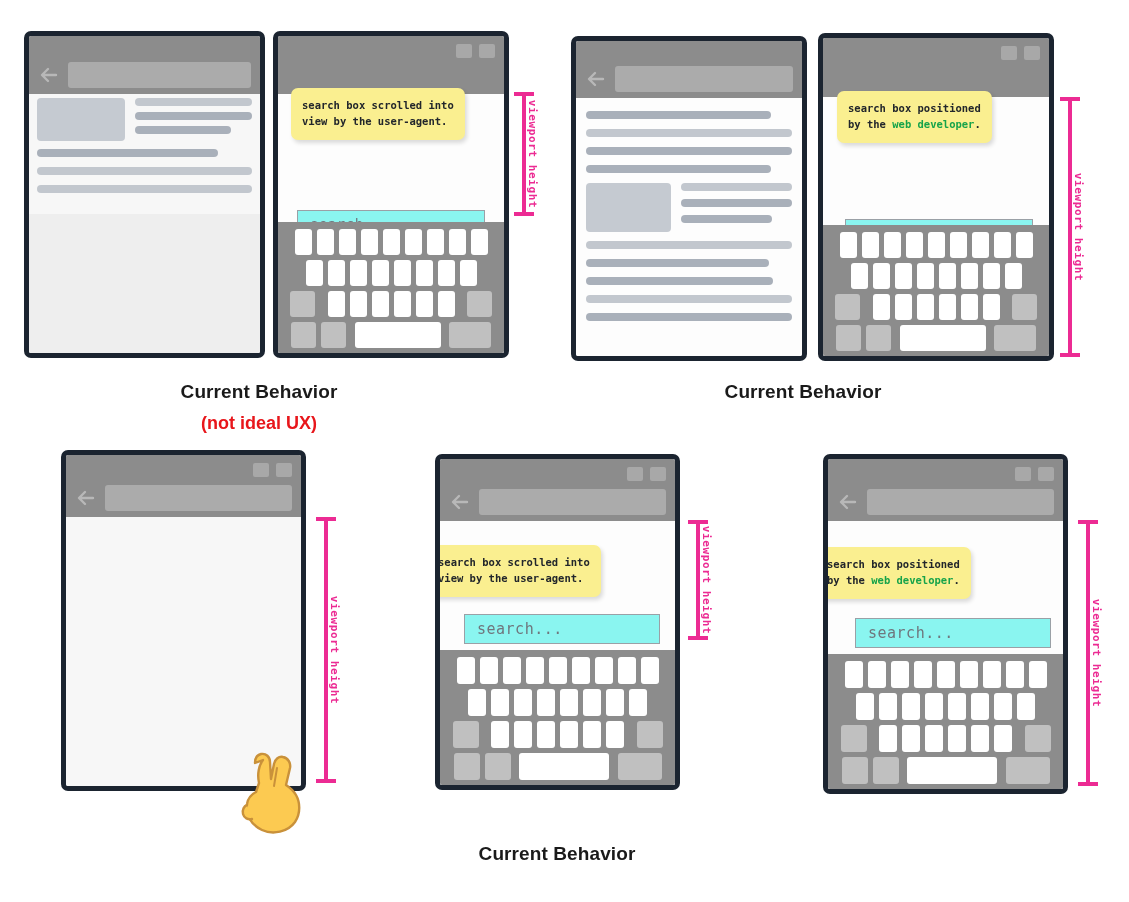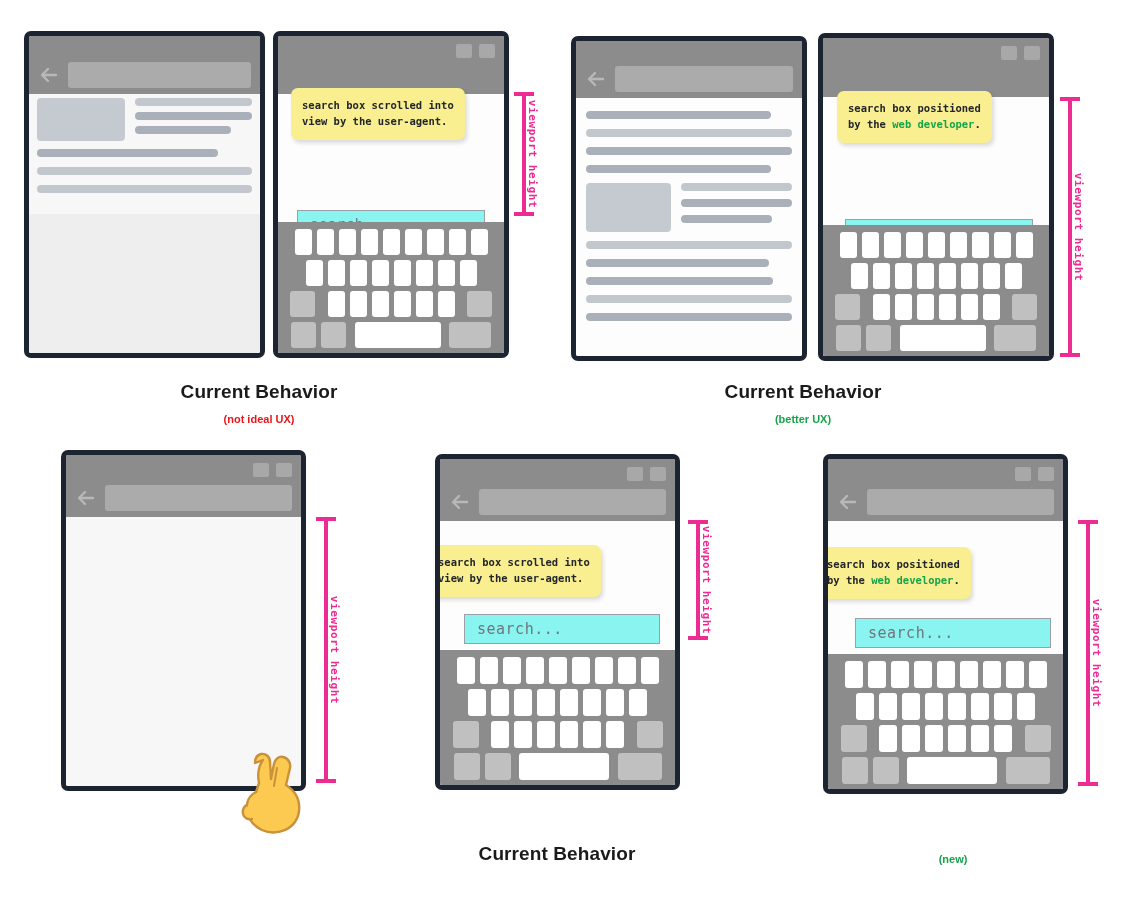--- a/index.html
+++ b/index.html
@@ -120,21 +120,21 @@
   }
   .bracket .vlabel span { display: block; transform: translateX(-50%); }
 
   
   .caption { position: absolute; text-align: center; }
   .caption .main {
     font-size: 19px; font-weight: bold; color: #1a1a1a;
     letter-spacing: 0.1px; white-space: nowrap;
   }
   .caption .sub {
-    font-size: 11px; font-weight: bold; margin-top: 10px; white-space: nowrap;
+    font-size: 18px; font-weight: bold; margin-top: 10px; white-space: nowrap;
   }
   .sub.red { color: #e8161b; }
   .sub.green { color: #16a34a; }
 
   
   .hand { position: absolute; z-index: 9; }
 </style>
 </head>
 <body>
 
@@ -333,21 +333,20 @@
     <div class="cap top"></div>
     <div class="stem"></div>
     <div class="cap bot"></div>
     <div class="vlabel">
         <span>viewport height</span>
       </div>
   </div>
 
   <div class="caption" style="left:678px; top:381px; width:250px;">
     <div class="main">Current Behavior</div>
-    <div class="sub green">(better UX)</div>
   </div>
 
   <div class="phone" style="left:61px; top:450px; width:245px; height:341px;">
     <div class="chrome-bar" style="height:62px;">
       <div class="win-btns">
         <div class="win-btn"></div>
         <div class="win-btn"></div>
       </div>
       <div class="urlrow">
         <div class="back-arrow">
@@ -526,16 +525,15 @@
   <div class="bracket" style="left:1078px; top:520px; width:40px; height:266px;">
     <div class="cap top"></div>
     <div class="stem"></div>
     <div class="cap bot"></div>
     <div class="vlabel">
         <span>viewport height</span>
       </div>
   </div>
 
   <div class="caption" style="left:828px; top:843px; width:250px;">
-    <div class="sub green">(new)</div>
   </div>
 
 </div>
 
 </body></html>

